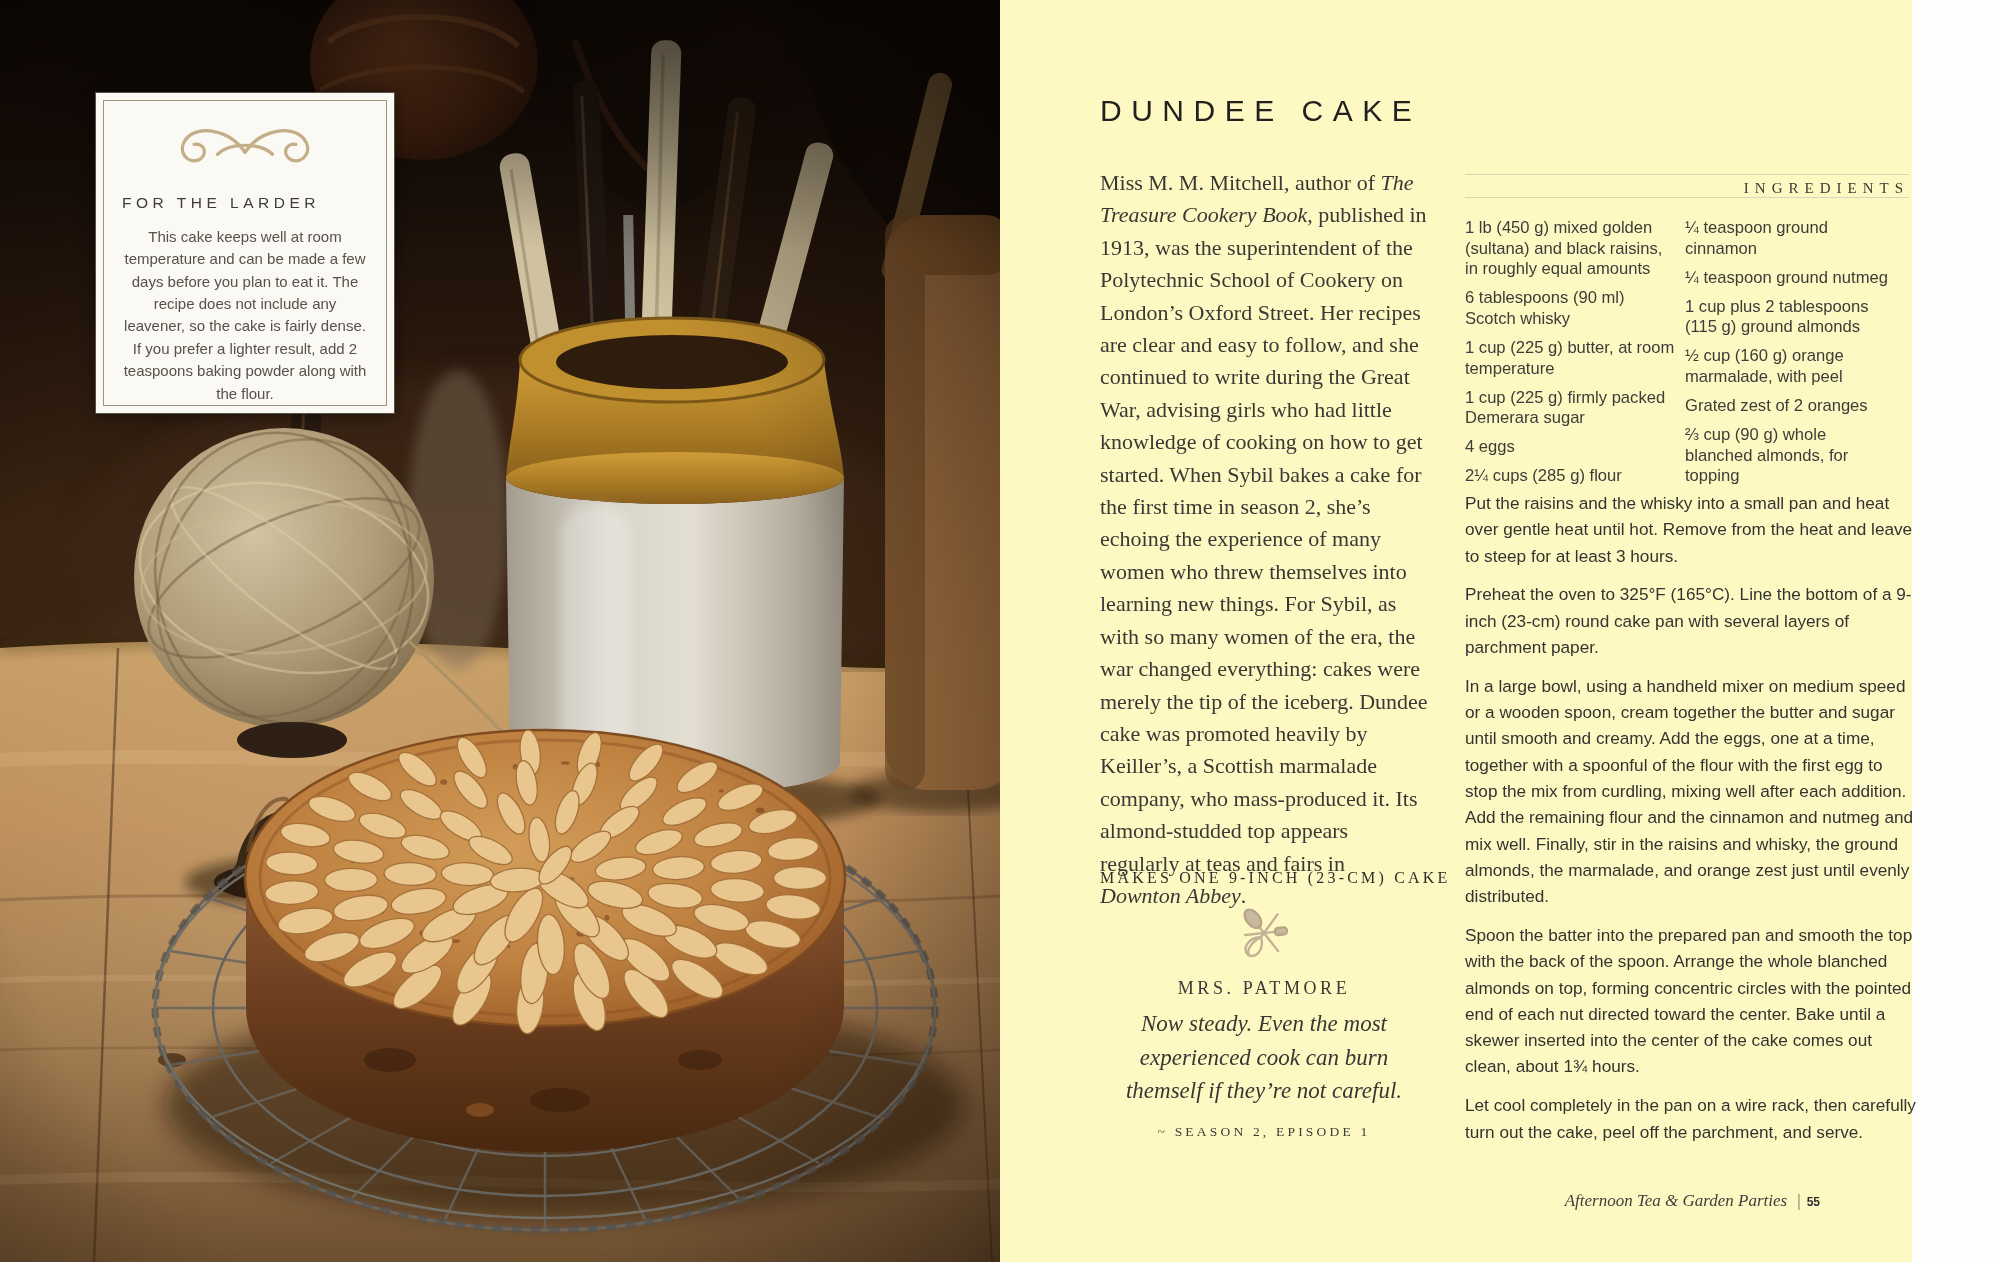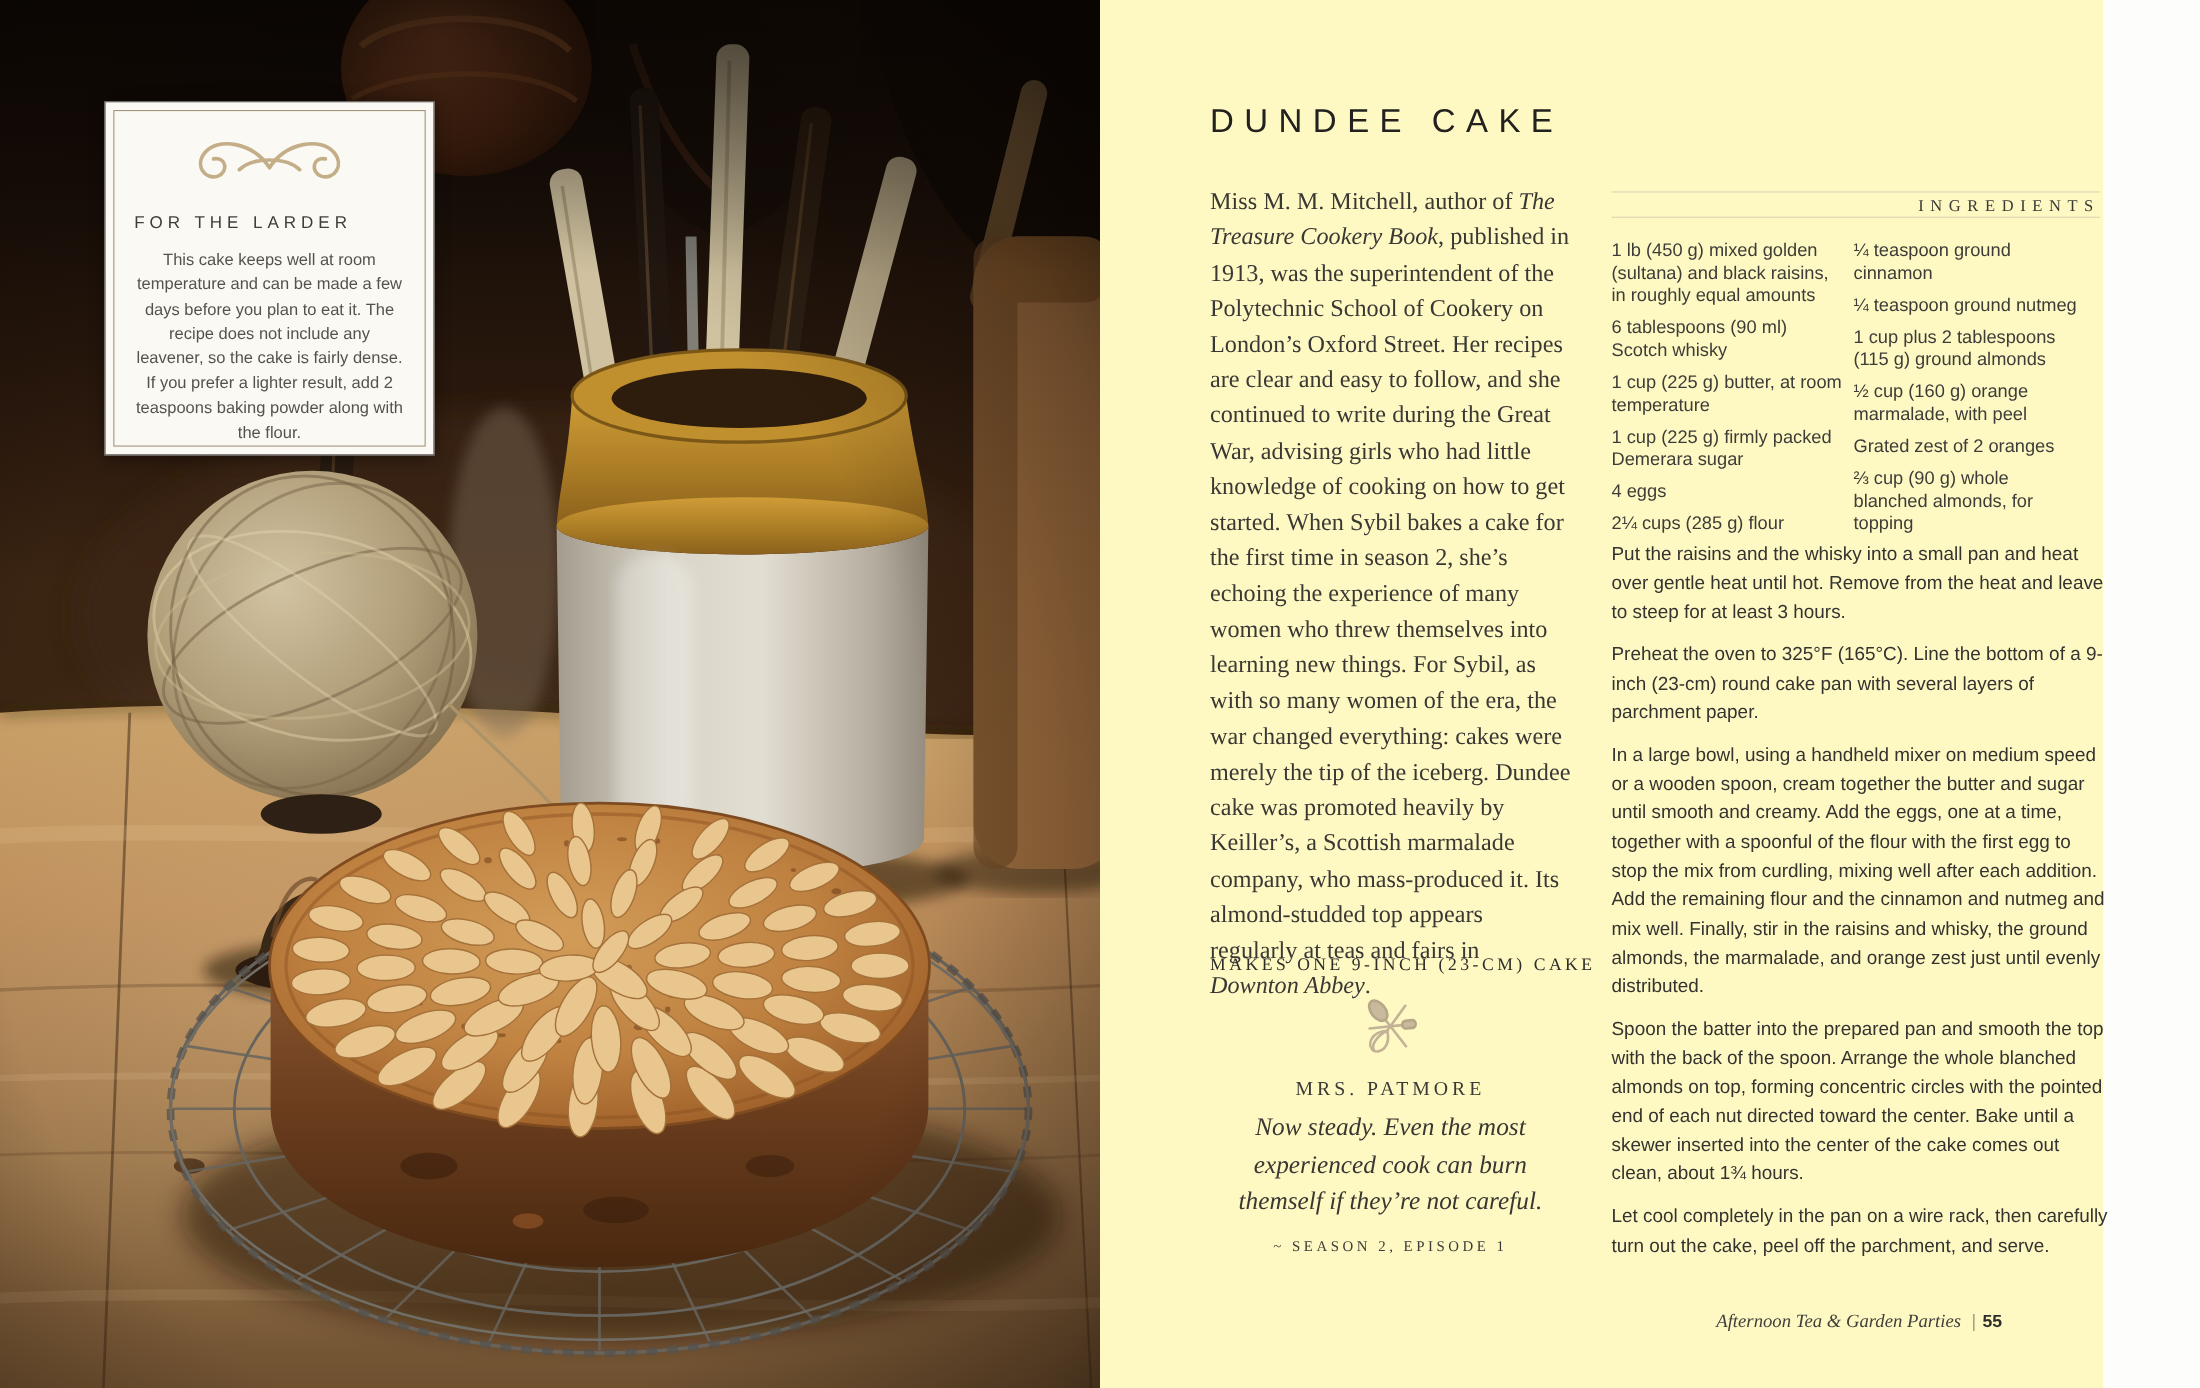--- a/index.html
+++ b/index.html
@@ -46,21 +46,21 @@
   .ingredient-col{font-size:16.6px;line-height:20.6px;color:#3d3c38;}
   .ingredient-col.left{width:212px;}
   .ingredient-col.right{width:208px;}
   .ingredient-item{margin-bottom:8.5px;}
   .method{position:absolute;left:465px;top:490px;width:452px;font-size:17.2px;
       line-height:26.3px;color:#343330;}
   .method p{margin:0 0 12.5px 0;}
   .page-footer{position:absolute;right:92px;top:1191px;font-size:17px;color:#3f3e3a;white-space:nowrap;}
   .footer-section{font-family:"Liberation Serif",serif;font-style:italic;}
   .footer-div{color:#6b6a66;margin:0 6px 0 10px;font-family:"Liberation Serif",serif;}
-  .footer-page{font-weight:700;font-size:16px;color:#2e2d2a;}
+  .footer-page{font-weight:700;font-size:12px;color:#2e2d2a;}
 </style>
 </head>
 <body>
 
 <div class="spread">
 
   <div class="photo-panel">
     <svg viewBox="0 0 1000 1262">
       <defs>
         <linearGradient id="bgG" x1="0" y1="0" x2="0" y2="1">

